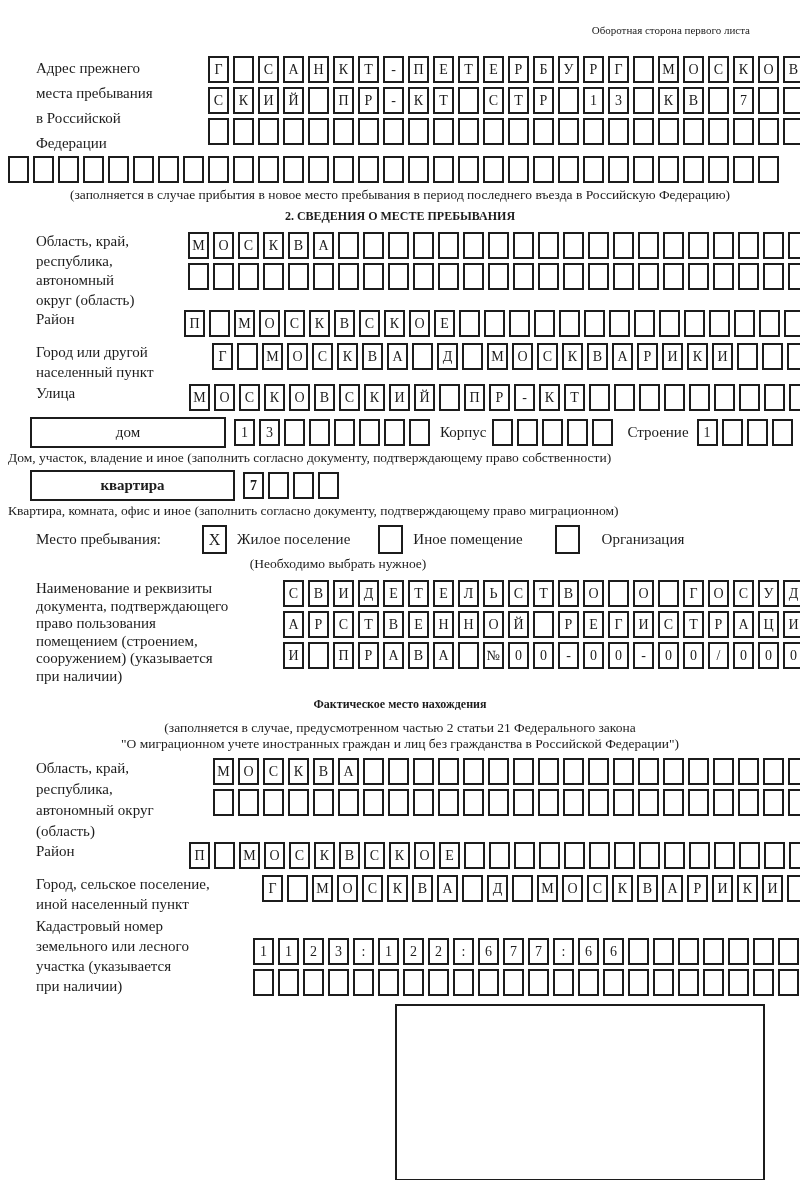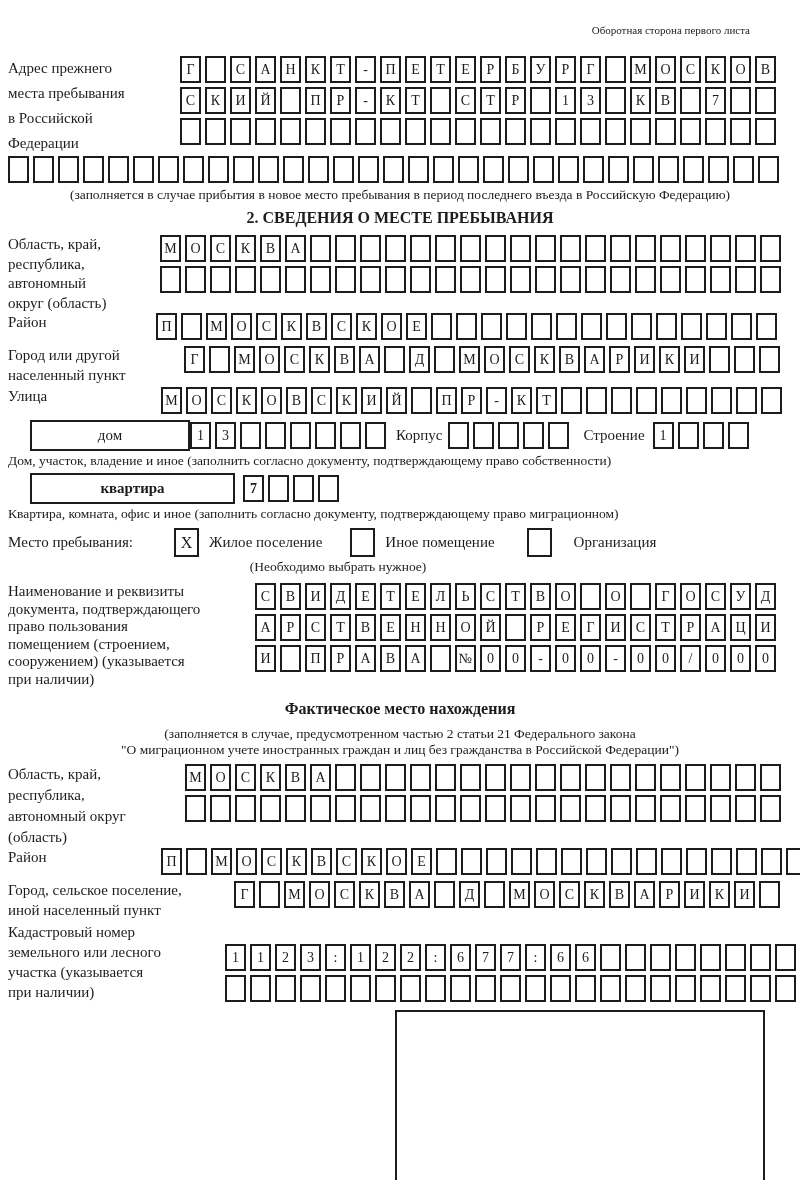--- a/index.html
+++ b/index.html
@@ -9,39 +9,39 @@
     color:#1c1c1c;
     position:relative;
     overflow:hidden;
   }
   .page { padding:8px; box-sizing:border-box; }
 
   .title-right {
     text-align:right; font-size:11px; margin:16px 42px 20px 0;
   }
 
-  .group { display:flex; align-items:flex-start; }
+  .group { display:flex; align-items:flex-start;margin-left:28px; }
   .label {
     font-size:15px; line-height:19.5px; white-space:pre-line; flex:none;
   }
   .lh25 { line-height:25px; }
   .lh21 { line-height:21px; }
   .lh20 { line-height:20px; }
   .lh17 { line-height:17.5px; }
 
   .rows { display:flex; flex-direction:column; }
   .cellrow { display:flex; gap:4px; margin-bottom:4px; flex:none; }
   .cell {
     width:21px; height:27px; flex:none;
     border:2px solid #1c1c1c; box-sizing:border-box;
     display:flex; align-items:center; justify-content:center;
     font-size:14px; line-height:1;
   }
 
-  .h2 { text-align:center; font-weight:bold; font-size:16px; margin:4px 0 8px 0; }
+  .h2 { text-align:center; font-weight:bold; font-size:12px; margin:4px 0 8px 0; }
   .note { font-size:13.5px; }
   .note-center { text-align:center; white-space:pre-line; }
 
   .field {
     border:2px solid #1c1c1c; box-sizing:border-box; height:31px;
     display:flex; align-items:center; justify-content:center;
     font-size:15px; flex:none;
   }
   .inline-label { font-size:15px; line-height:29px; flex:none; }
 
@@ -341,21 +341,21 @@
         <div class="cell"></div>
         <div class="cell"></div>
         <div class="cell"></div>
         <div class="cell"></div>
         <div class="cell"></div>
         <div class="cell"></div>
       </div>
   </div>
 
   <div class="group mb2" style="margin-left:22px; align-items:center">
-    <div class="field" style="width:160px; ">дом</div>
+    <div class="field" style="width:196px; margin-right:8px">дом</div>
     <div class="cellrow" style="margin-bottom:0">
         <div class="cell">1</div>
         <div class="cell">3</div>
         <div class="cell"></div>
         <div class="cell"></div>
         <div class="cell"></div>
         <div class="cell"></div>
         <div class="cell"></div>
         <div class="cell"></div>
       </div>

